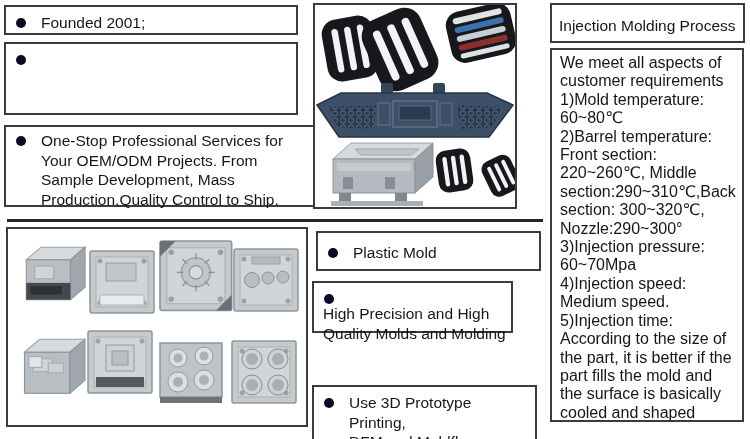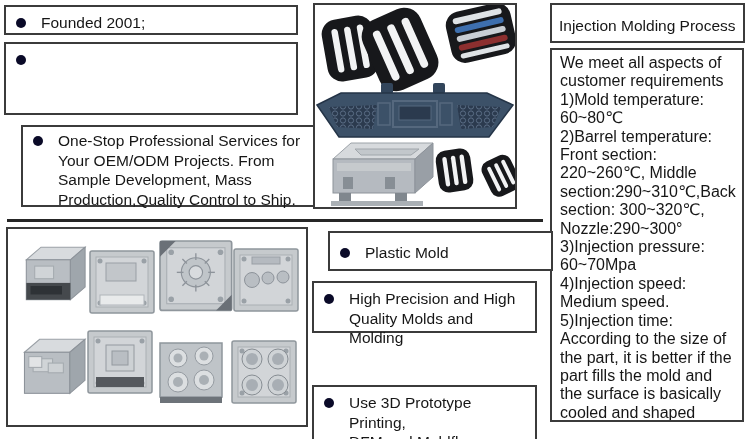--- a/index.html
+++ b/index.html
@@ -26,28 +26,28 @@
   .process-title-box{display:flex;padding:12px 4px 0 7px;}
   .process-title{font-size:15.5px;color:#161616;white-space:nowrap;}
   .process-body-box{padding:4px 2px 0 8px;overflow:hidden;}
   .process-body{
     white-space:pre-wrap;font-size:16px;line-height:18.4px;color:#161616;
   }
   .divider{position:absolute;background:#262626;}
   
   .fb1{left:4px;top:5px;width:294px;height:30px;}
   .fb2{left:4px;top:42px;width:294px;height:73px;}
-  .fb3{left:21px;top:125px;width:345px;height:82px;}
+  .fb3{left:4px;top:125px;width:345px;height:82px;}
   .products{left:313px;top:3px;width:204px;height:206px;}
   .ptitle{left:550px;top:3px;width:195px;height:40px;}
   .pbody{left:550px;top:48px;width:194px;height:374px;}
   .hline{left:7px;top:219px;width:536px;height:3px;}
   .molds{left:6px;top:227px;width:302px;height:200px;}
-  .sb1{left:328px;top:231px;width:225px;height:40px;}
-  .sb2{left:312px;top:281px;width:225px;height:52px;}
+  .sb1{left:316px;top:231px;width:225px;height:40px;}
+  .sb2{left:312px;top:281px;width:201px;height:52px;flex-direction:column;}
   .sb3{left:312px;top:345px;width:225px;height:76px;margin-top:40px;}
   svg{display:block;}
 </style>
 </head>
 <body>
 
 <div class="page">
 
   <div class="box bullet-box fb1">
     <span class="bullet"></span>

